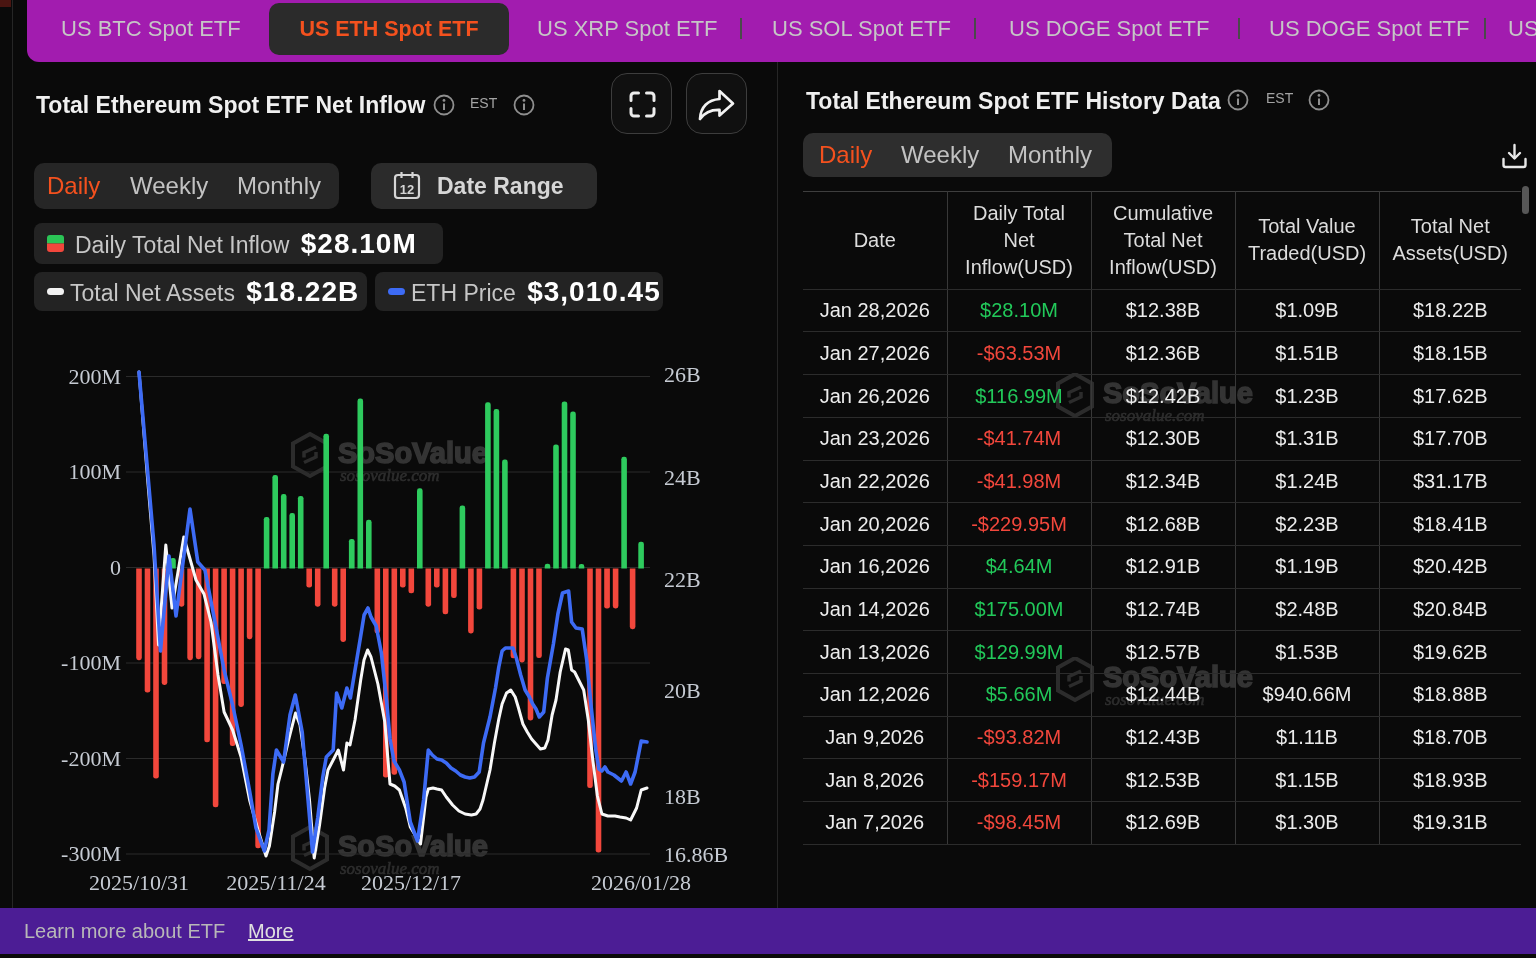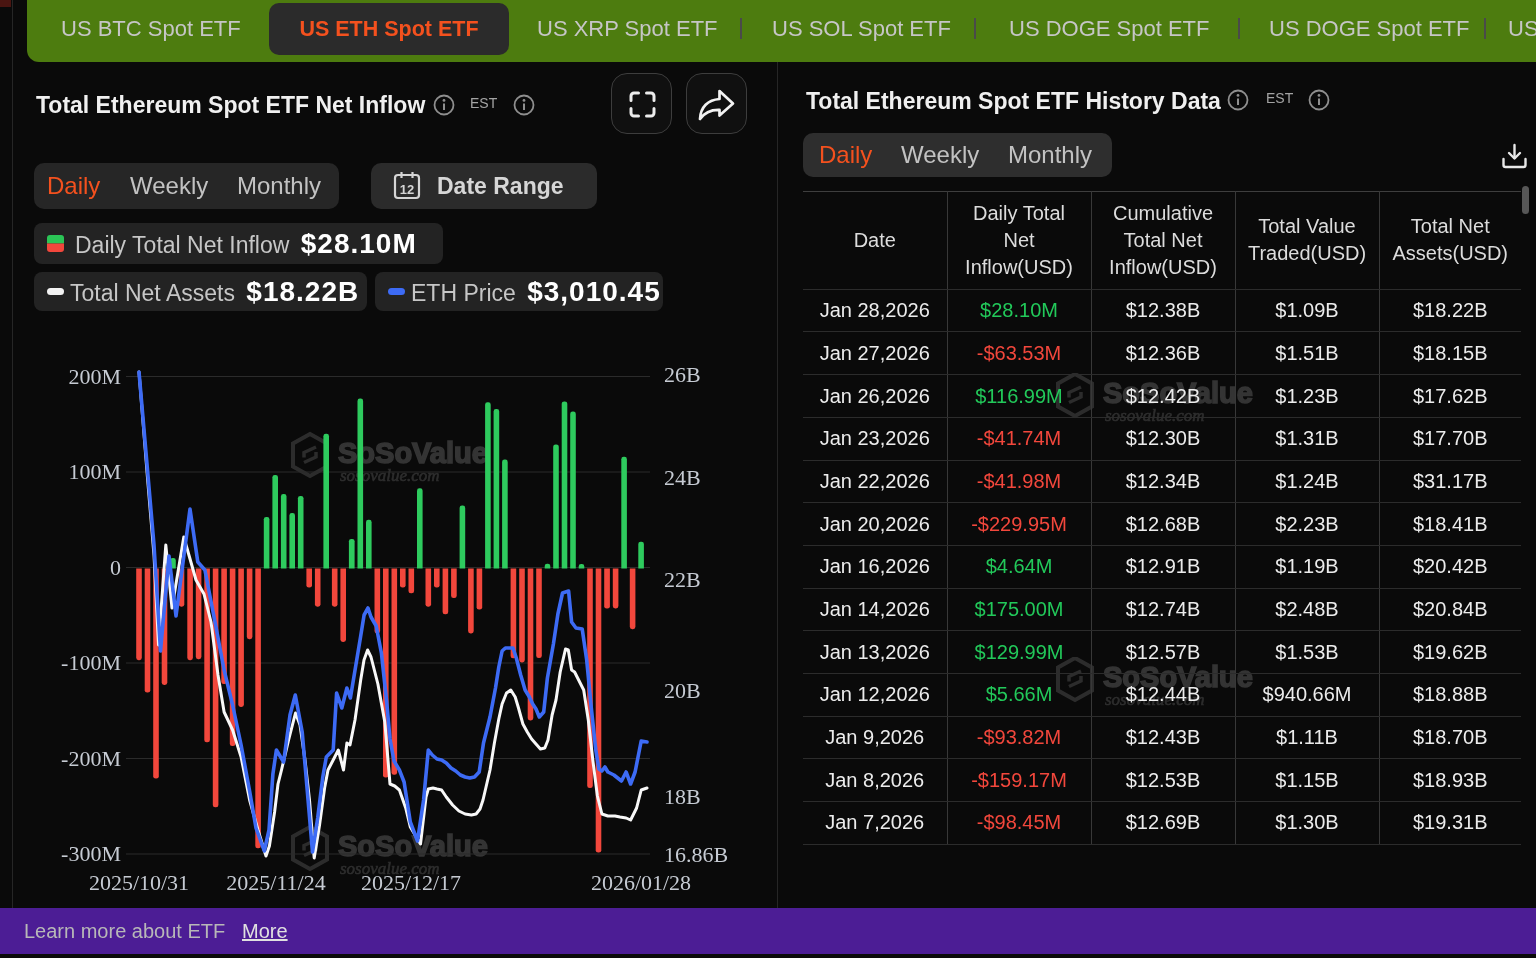--- a/index.html
+++ b/index.html
@@ -1,18 +1,18 @@
 <!DOCTYPE html>
 <html><head><meta charset="utf-8">
 <style>
 *{margin:0;padding:0;box-sizing:border-box}
 html,body{width:1536px;height:958px;overflow:hidden;background:#0a0a0a;
   font-family:"Liberation Sans",sans-serif;-webkit-font-smoothing:antialiased}
 .abs{position:absolute}
-#tabbar{position:absolute;left:27px;top:0;width:1509px;height:62px;background:#4d7c0f;border-radius:0 0 0 12px}
+#tabbar{position:absolute;left:27px;top:0;width:1509px;height:62px;background:#a21caf;border-radius:0 0 0 12px}
 .tab{position:absolute;top:0;height:57px;line-height:57px;font-size:22px;color:#c6c6c6;white-space:nowrap}
 .tabdiv{position:absolute;top:18px;width:2px;height:21px;background:#4a4a4a}
 #pill{position:absolute;left:242px;top:3px;width:240px;height:52px;background:#2b2b2b;border-radius:10px}
 #pill span{display:block;text-align:center;line-height:52px;font-size:21.5px;font-weight:bold;color:#f4511e}
 .title{position:absolute;font-size:23px;font-weight:bold;color:#f0f0f0;white-space:nowrap}
 .est{position:absolute;font-size:14px;color:#a3a3a3}
 .chip{position:absolute;background:#232323;border-radius:8px;color:#c6c6c6;font-size:23px;white-space:nowrap}
 .chip b{color:#fff;font-size:28px;letter-spacing:1px;margin-left:5px}
 .selbox{position:absolute;background:#262626;border-radius:10px}
 .sel{position:absolute;font-size:24px;color:#c2c2c2;white-space:nowrap}
@@ -350,14 +350,14 @@
         <td>$12.69B</td>
         <td>$1.30B</td>
         <td>$19.31B</td>
       </tr>
 </tbody>
   </table>
 <div class="abs" style="left:1522px;top:186px;width:7px;height:28px;border-radius:3.5px;background:#575757;z-index:6"></div>
 
 <div id="ftr">
  <span style="left:24px;color:#b8b8b8">Learn more about ETF</span>
- <span style="left:242px;color:#e0e0e0;text-decoration:underline">More</span>
+ <span style="left:248px;color:#e0e0e0;text-decoration:underline">More</span>
 </div>
 <div class="abs" style="left:0;top:954px;width:1536px;height:4px;background:#0a0a0a;z-index:6"></div>
 </body></html>

